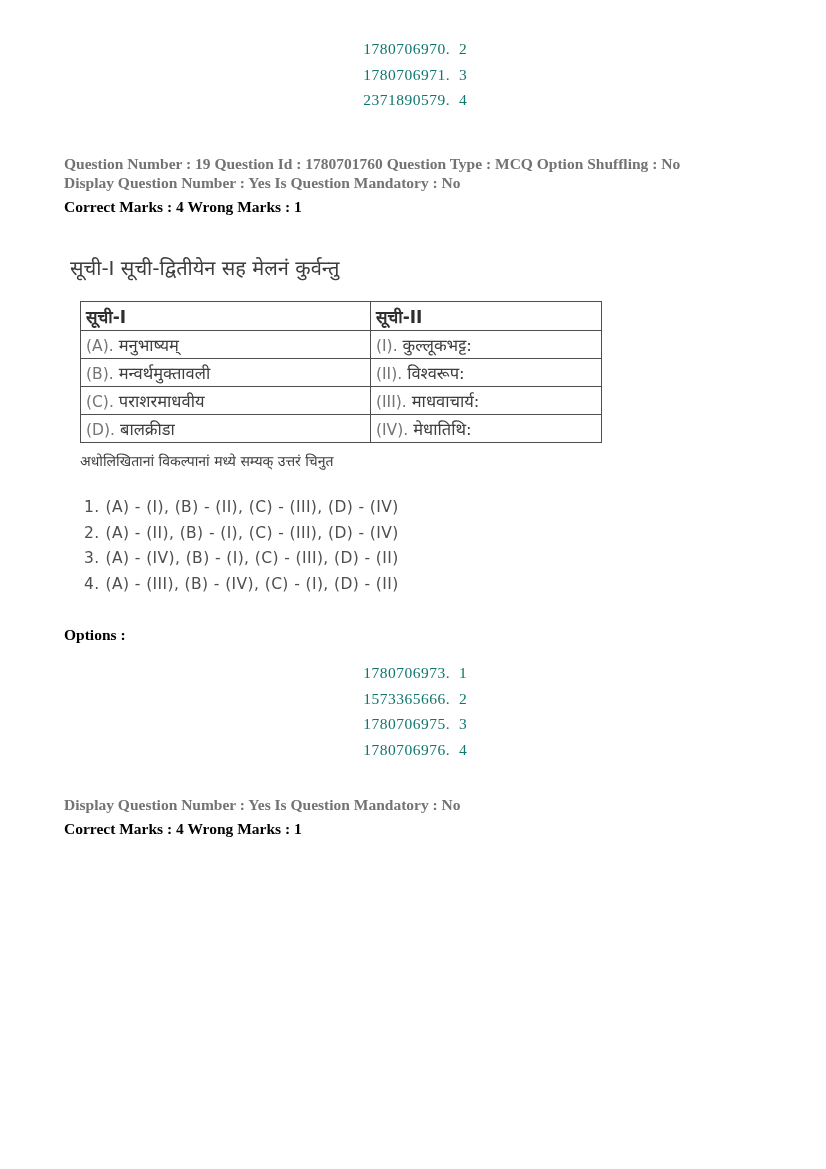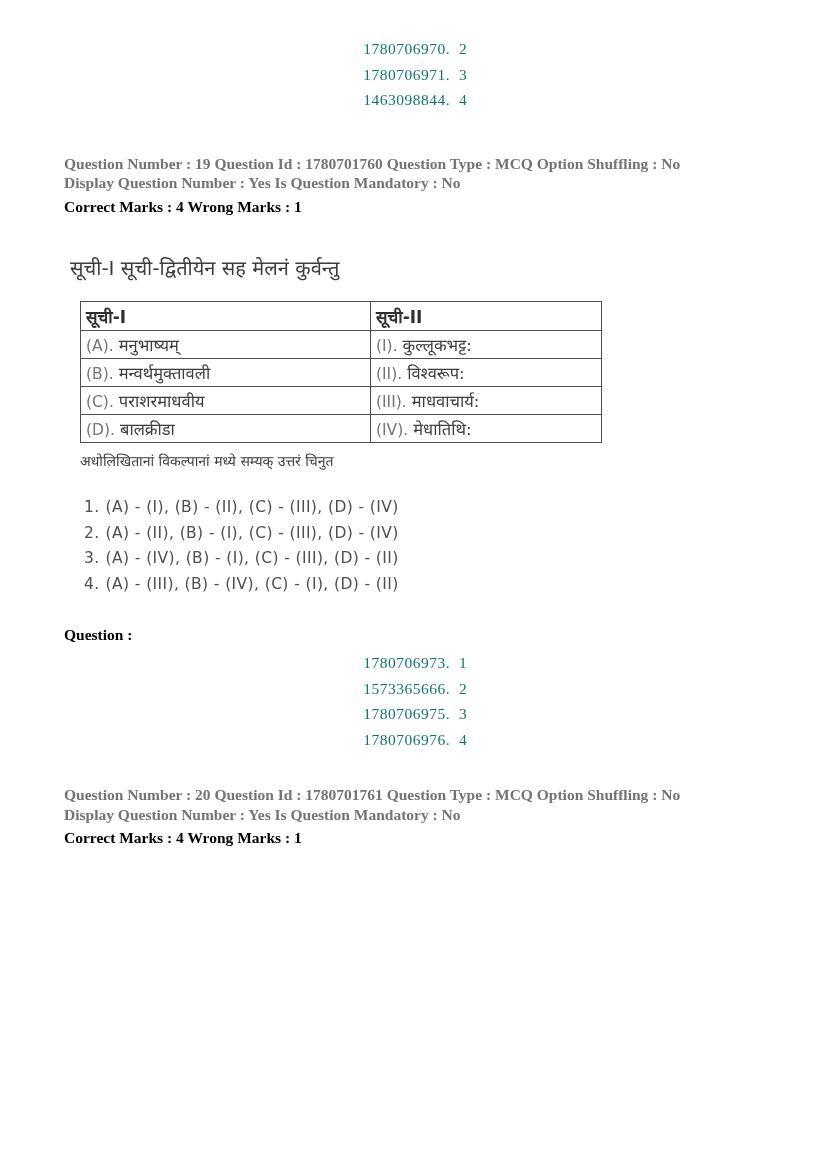--- a/index.html
+++ b/index.html
@@ -43,38 +43,38 @@
   .choose-line { margin:6px 0 0 16px; font-size:14px; line-height:24px; }
 
   .answer-options { margin:22px 0 0 20px; list-style:none; }
   .answer-option {
     font-family:"DejaVu Sans", sans-serif; color:#4f4f4f;
     font-size:15.5px; line-height:25.5px; letter-spacing:0.4px;
   }
   .answer-option .opt-num { margin-right:6px; }
 
   .options-label { margin-top:26px; font-weight:bold; font-size:15.5px; line-height:24px; }
-  .option-ids { margin-top:3px; }
+  .option-ids { margin-top:13px; }
 
   .q20 { margin-top:33px; }
 </style>
 </head>
 <body>
 
 <div class="page">
 
   <div>
     <div class="id-line">
       <span class="id-num">1780706970.</span><span class="id-val">2</span>
     </div>
     <div class="id-line">
       <span class="id-num">1780706971.</span><span class="id-val">3</span>
     </div>
     <div class="id-line">
-      <span class="id-num">1463098844.</span><span class="id-val">4</span>
+      <span class="id-num">2371890579.</span><span class="id-val">4</span>
     </div>
   </div>
 
   <div class="meta-block">
     <div class="meta-line">Question Number : 19 Question Id : 1780701760 Question Type : MCQ Option Shuffling : No</div>
     <div class="meta-line">Display Question Number : Yes Is Question Mandatory : No</div>
     <div class="marks-line">Correct Marks : 4 Wrong Marks : 1</div>
   </div>
 
   <div class="instruction dev">सूची-I सूची-द्वितीयेन सह मेलनं कुर्वन्तु</div>
@@ -112,36 +112,35 @@
 
   <div class="choose-line dev">अधोलिखितानां विकल्पानां मध्ये सम्यक् उत्तरं चिनुत</div>
 
   <ol class="answer-options">
     <li class="answer-option"><span class="opt-num">1.</span><span>(A) - (I), (B) - (II), (C) - (III), (D) - (IV)</span></li>
     <li class="answer-option"><span class="opt-num">2.</span><span>(A) - (II), (B) - (I), (C) - (III), (D) - (IV)</span></li>
     <li class="answer-option"><span class="opt-num">3.</span><span>(A) - (IV), (B) - (I), (C) - (III), (D) - (II)</span></li>
     <li class="answer-option"><span class="opt-num">4.</span><span>(A) - (III), (B) - (IV), (C) - (I), (D) - (II)</span></li>
   </ol>
 
-  <div class="options-label">Question :</div>
+  <div class="options-label">Options :</div>
 
   <div class="option-ids">
     <div class="id-line">
       <span class="id-num">1780706973.</span><span class="id-val">1</span>
     </div>
     <div class="id-line">
       <span class="id-num">1573365666.</span><span class="id-val">2</span>
     </div>
     <div class="id-line">
       <span class="id-num">1780706975.</span><span class="id-val">3</span>
     </div>
     <div class="id-line">
       <span class="id-num">1780706976.</span><span class="id-val">4</span>
     </div>
   </div>
 
   <div class="meta-block q20">
-    <div class="meta-line">Question Number : 20 Question Id : 1780701761 Question Type : MCQ Option Shuffling : No</div>
     <div class="meta-line">Display Question Number : Yes Is Question Mandatory : No</div>
     <div class="marks-line">Correct Marks : 4 Wrong Marks : 1</div>
   </div>
 
 </div>
 
 </body></html>

